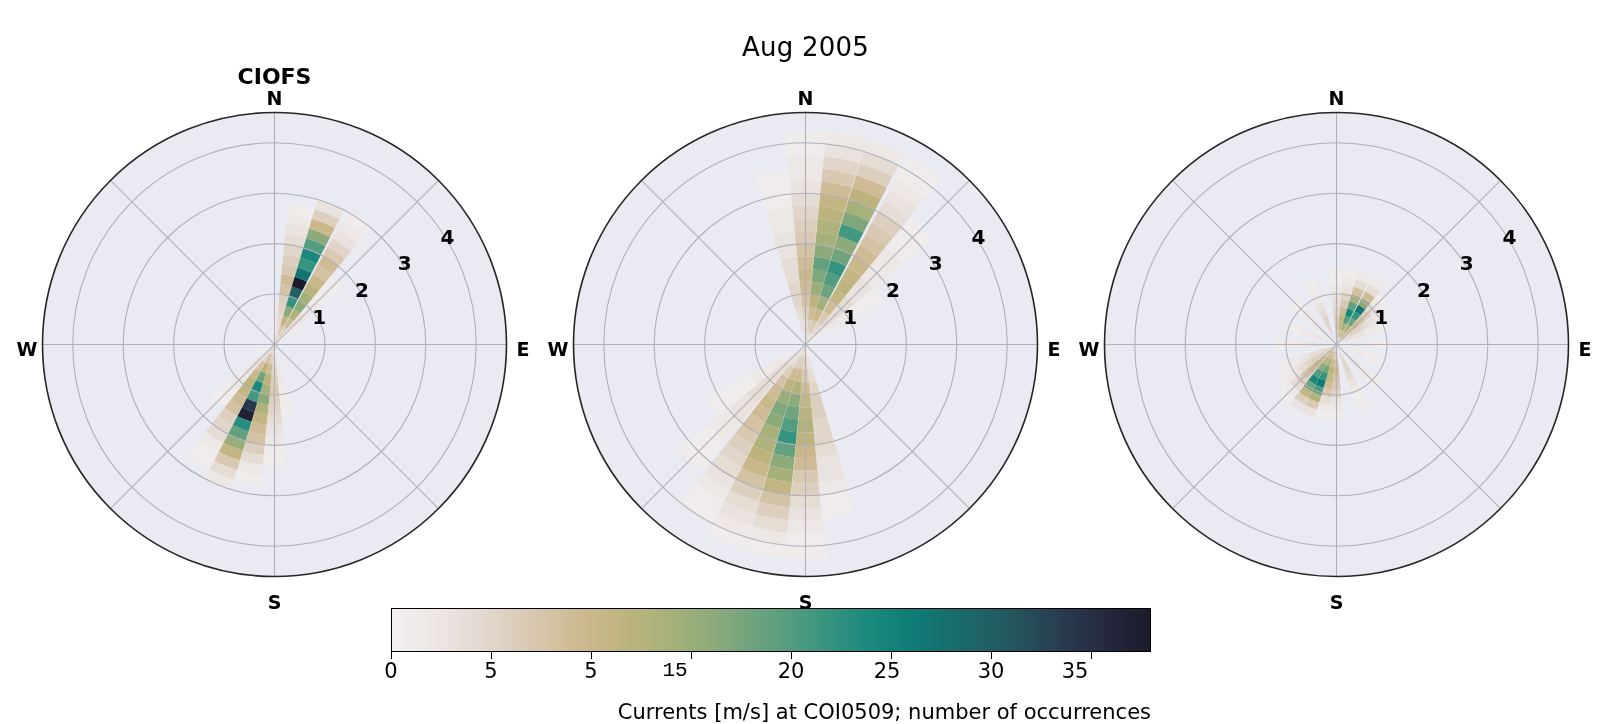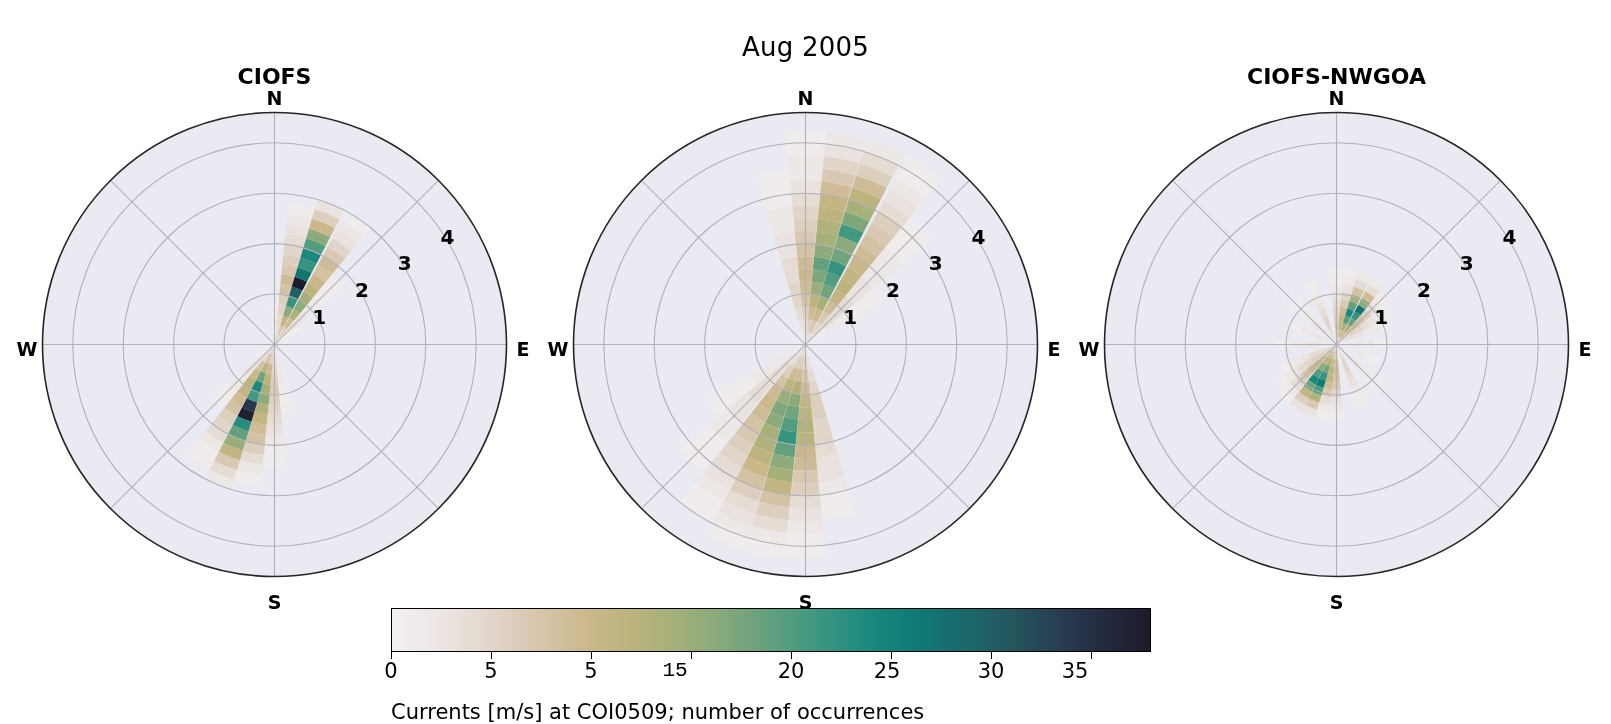--- a/index.html
+++ b/index.html
@@ -92,21 +92,21 @@
     top: 7px;
     font-size: 21px;
     transform: translateX(-50%);
     white-space: nowrap;
   }
   .cb-caption {
     position: absolute;
     left: 391px;
     top: 672px;
     width: 760px;
-    text-align: left;
+    text-align: right;
     font-size: 21px;
     white-space: nowrap;
   }
 </style>
 </head>
 <body>
 
 <div id="figure">
 
   <div class="suptitle">Aug 2005</div>
@@ -500,21 +500,20 @@
           </g>
           <circle cx="268.5" cy="254.5" r="232" fill="none" stroke="#262626" stroke-width="1.6"></circle>
           <text x="313.2711213713676" y="233.77363710823835" font-size="20" font-family="&quot;DejaVu Sans&quot;, sans-serif" fill="#000" text-anchor="middle">1</text>
           <text x="356.04224274273514" y="207.04727421647672" font-size="20" font-family="&quot;DejaVu Sans&quot;, sans-serif" fill="#000" text-anchor="middle">2</text>
           <text x="398.8133641141027" y="180.3209113247151" font-size="20" font-family="&quot;DejaVu Sans&quot;, sans-serif" fill="#000" text-anchor="middle">3</text>
           <text x="441.5844854854703" y="153.59454843295345" font-size="20" font-family="&quot;DejaVu Sans&quot;, sans-serif" fill="#000" text-anchor="middle">4</text>
         </svg><div class="cardinal" style="top: -3.5px; left: 268.5px; transform: translateX(-50%);">N</div><div class="cardinal" style="top: 500.5px; left: 268.5px; transform: translateX(-50%);">S</div><div class="cardinal" style="top: 247.5px; left: 510.5px;">E</div><div class="cardinal" style="top: 247.5px; left: 10.5px;">W</div></div>
   </div>
 
   <div class="panel" id="panel-2" style="left:1068px;">
-    <div class="panel-title">CIOFS-NWGOA</div>
     <div class="polar-wrap"><svg width="537" height="519" viewBox="0 0 537 519">
           <circle cx="268.5" cy="254.5" r="232" fill="#eaeaf2"></circle>
           <defs>
             <clipPath id="clip2">
               <circle cx="268.5" cy="254.5" r="232"></circle>
             </clipPath>
           </defs>
           <g clip-path="url(#clip2)">
             <path d="M268.5,254.5L267.7880501514164,246.96835731126365A7.565217391304348,7.565217391304348 0 0 1 269.2119498485835,246.96835731126365L268.5,254.5A0,0 0 0 0 268.5,254.5Z" fill="rgb(229,220,212)"></path>
             <path d="M267.7880501514164,246.96835731126365L267.0761003028329,239.43671462252732A15.130434782608695,15.130434782608695 0 0 1 269.9238996971671,239.43671462252732L269.2119498485835,246.96835731126365A7.565217391304348,7.565217391304348 0 0 0 267.7880501514164,246.96835731126365Z" fill="rgb(221,207,190)"></path>

